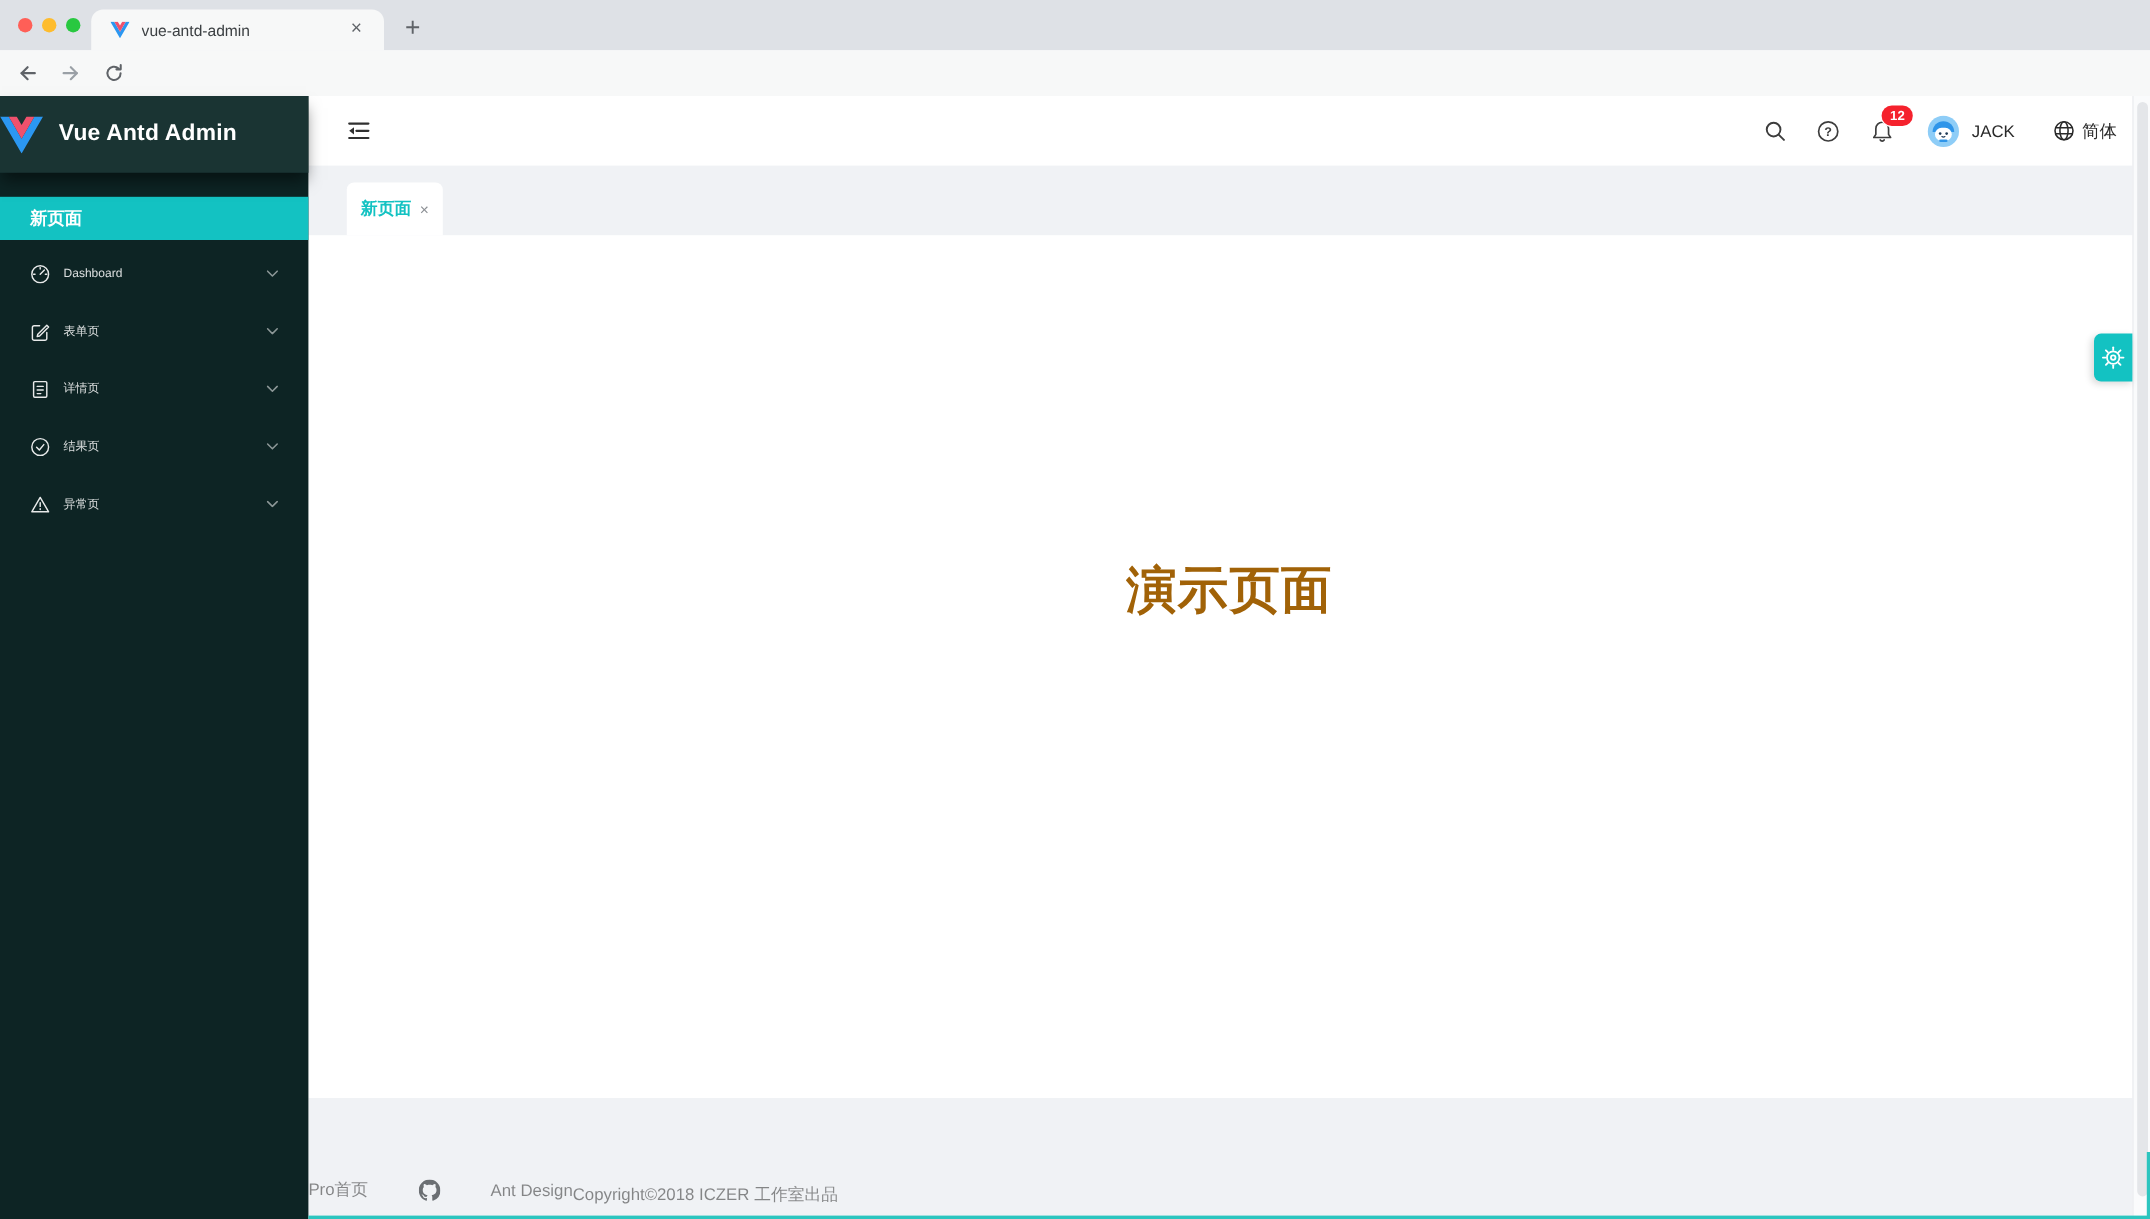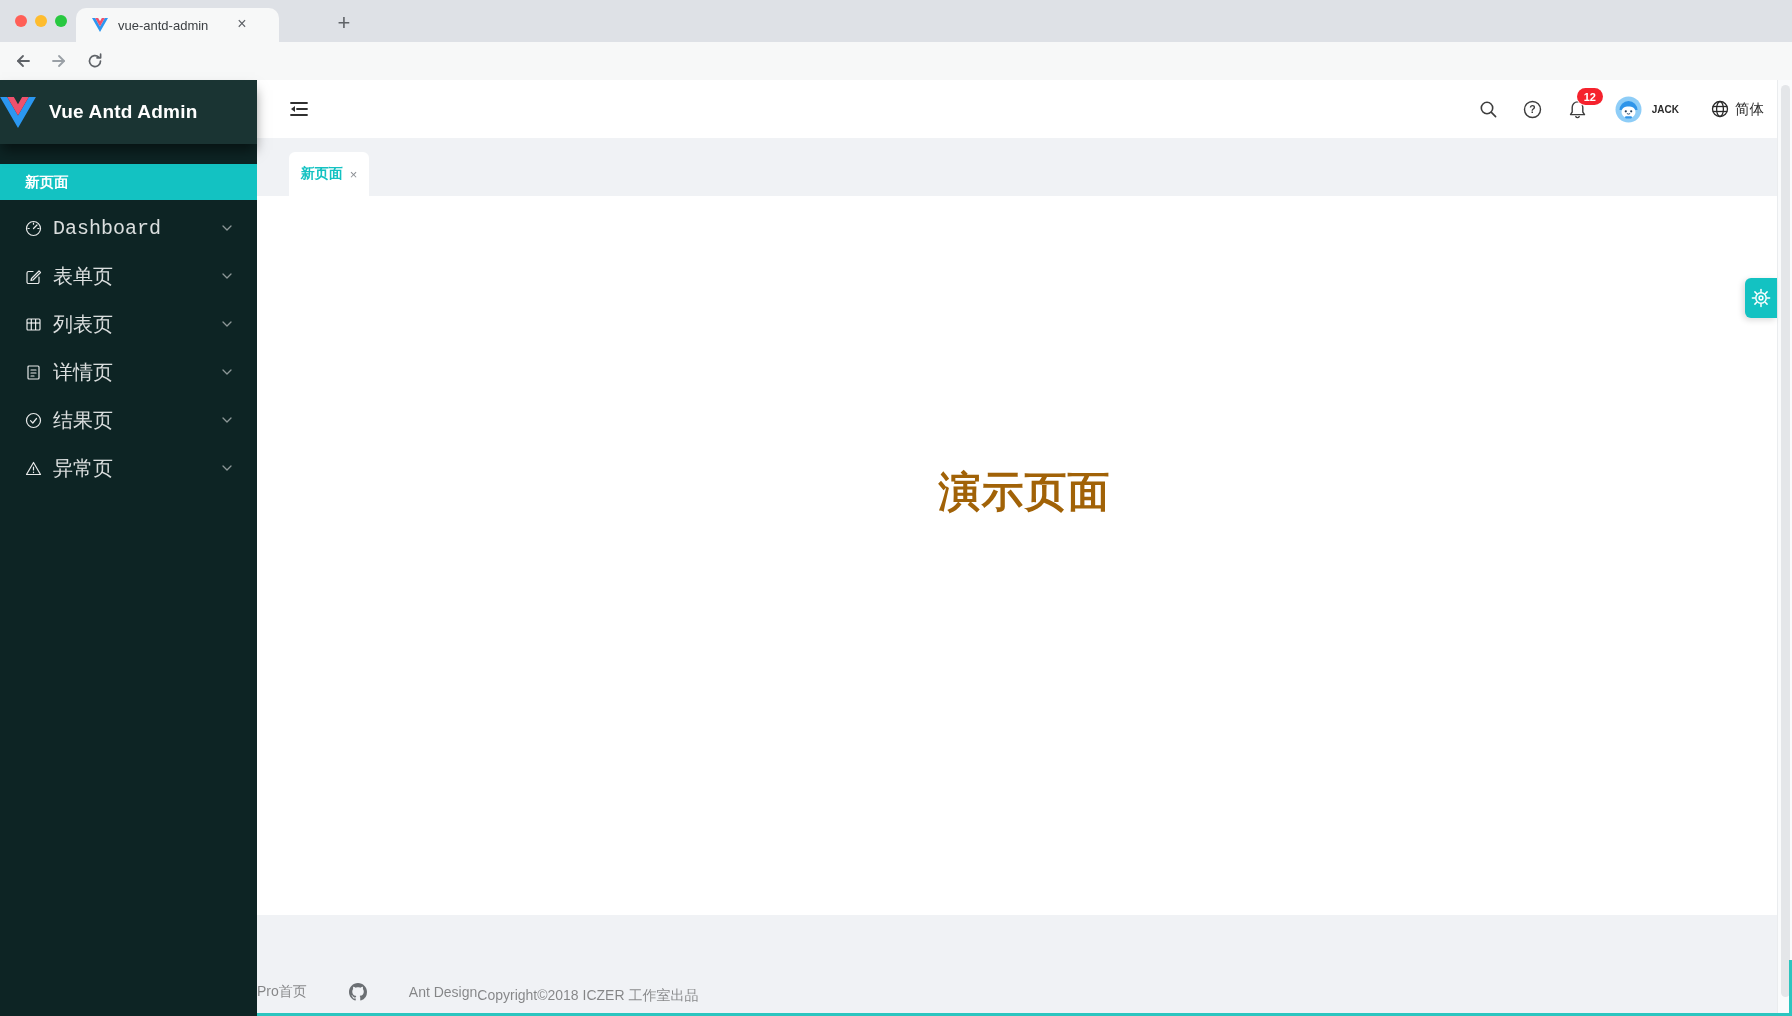--- a/index.html
+++ b/index.html
@@ -6,22 +6,22 @@
   html,body { width:1792px; height:1016px; overflow:hidden; }
   body { font-family:"Liberation Sans", sans-serif; position:relative; background:#fff; }
   svg { display:block; }
 
   
   .tabstrip { position:absolute; left:0; top:0; width:1792px; height:42px; background:#dee1e6; }
   .traffic { position:absolute; top:15px; width:12px; height:12px; border-radius:50%; }
   .t-red { left:15px; background:#ff5f57; }
   .t-yellow { left:35px; background:#febc2e; }
   .t-green { left:55px; background:#28c840; }
-  .browser-tab { position:absolute; left:76px; top:8px; width:203px; height:34px; background:#f7f8f8;
-    border-radius:10px 10px 0 0; display:flex; align-items:center; padding:0 28px 0 16px; }
+  .browser-tab { position:absolute; left:76px; top:8px; width:244px; height:34px; background:#f7f8f8;
+    border-radius:10px 10px 0 0; display:flex; align-items:center; padding:0 14px 0 16px; }
   .browser-tab .title { flex:1; font-size:13px; color:#3c4043; margin-left:10px; white-space:nowrap; overflow:hidden; }
   .tab-close { color:#5f6368; font-size:16px; line-height:16px; width:18px; height:18px; text-align:center; border-radius:50%; cursor:default; }
   .newtab { position:absolute; left:330px; top:10px; width:28px; height:28px; color:#5f6368; font-size:22px;
     line-height:26px; text-align:center; border-radius:50%; }
   .toolbar { position:absolute; left:0; top:42px; width:1792px; height:38px; background:#f7f8f8; }
   .nav-ic { position:absolute; top:10px; }
   .url-pill { position:absolute; left:116px; right:266px; top:47px; height:28px; background:#ecEFf1;
     background:#ecf0f2; border-radius:14px; display:flex; align-items:center; padding:0 14px; }
   .url-text { font-size:14px; color:#202124; margin-left:10px; }
   .url-text .path { color:#3c4043; }
@@ -37,35 +37,35 @@
 
   
   .sidebar { position:absolute; left:0; top:0; width:257px; height:936px; background:#0d2424; z-index:3; }
   .logo { height:64px; background:#1a3433; display:flex; align-items:center; gap:13px;
     position:relative; z-index:2; box-shadow:0 8px 12px -2px rgba(0,0,0,.5); }
   .logo-title { color:#fff; font-size:19px; font-weight:bold; letter-spacing:.2px; }
   .menu { padding-top:20px; }
   .menu-selected { height:36px; background:#13c2c2; color:#fff; font-size:14.5px; font-weight:600;
     display:flex; align-items:center; padding-left:25px; }
   .menu-item { height:40px; margin:8px 0; display:flex; align-items:center; padding:0 25px;
-    color:rgba(255,255,255,.85); font-size:20px; cursor:default;font-family:Liberation Mono, monospace; }
+    color:rgba(255,255,255,.85); font-size:10px; cursor:default; }
   .menu-item:first-of-type { margin-top:10px; }
   .menu-item .mi-label { margin-left:11px; }
   .menu-item .chev { margin-left:auto; opacity:.7; }
 
   
   .hd { position:absolute; left:257px; top:0; width:1535px; height:58px; background:#fff; z-index:2; }
   .fold { position:absolute; left:30px; top:17px; cursor:pointer; }
   .hd-right { position:absolute; right:28px; top:0; height:58px; display:flex; align-items:center; }
   .hd-ic { display:flex; align-items:center; justify-content:center; }
   .bell-wrap { position:relative; }
   .badge { position:absolute; top:-11px; left:9px; min-width:26px; height:17px; background:#f5222d;
     border-radius:9px; color:#fff; font-size:11px; font-weight:bold; display:flex; align-items:center;
     justify-content:center; padding:0 5px; box-shadow:0 0 0 1px #fff; }
-  .uname { font-size:10px; font-weight:700; color:#2a2a2a; margin-left:10px; }
+  .uname { font-size:14px; font-weight:400; color:#2a2a2a; margin-left:10px; }
   .lang { font-size:14.5px; color:#2a2a2a; margin-left:6px; }
 
   
   .pagetabs { position:absolute; left:257px; top:58px; width:1535px; height:58px; background:#f0f2f5; }
   .pagetab { position:absolute; left:32px; top:14px; width:80px; height:44px; background:#fff;
     border-radius:6px 6px 0 0; display:flex; align-items:center; justify-content:center; gap:7px; }
   .pagetab .pt-label { color:#13c2c2; font-size:14px; font-weight:600; }
   .pagetab .pt-close { color:#8b8f94; font-size:13px; }
   .content { position:absolute; left:257px; top:116px; width:1535px; height:719px; background:#fff;
     display:flex; justify-content:center; }
@@ -231,38 +231,20 @@
             </svg>
         </span>
         <span class="mi-label">表单页</span>
         <span class="chev">
             <svg width="10" height="6" viewBox="0 0 10 6">
               <polyline points="1,1 5,5 9,1" stroke="rgba(255,255,255,.75)" stroke-width="1.3" fill="none" stroke-linecap="round" stroke-linejoin="round"></polyline>
             </svg>
           </span>
       </div>
 
-      <div class="menu-item">
-        <span>
-          <svg width="17" height="17" viewBox="0 0 17 17">
-              <g stroke="rgba(255,255,255,.9)" stroke-width="1.2" fill="none">
-                <rect x="2" y="3" width="13" height="11" rx="1"></rect>
-                <line x1="2" y1="7" x2="15" y2="7"></line>
-                <line x1="6.3" y1="3" x2="6.3" y2="14"></line>
-                <line x1="10.6" y1="3" x2="10.6" y2="14"></line>
-              </g>
-            </svg>
-        </span>
-        <span class="mi-label">列表页</span>
-        <span class="chev">
-            <svg width="10" height="6" viewBox="0 0 10 6">
-              <polyline points="1,1 5,5 9,1" stroke="rgba(255,255,255,.75)" stroke-width="1.3" fill="none" stroke-linecap="round" stroke-linejoin="round"></polyline>
-            </svg>
-          </span>
-      </div>
 
       <div class="menu-item">
         <span>
           <svg width="17" height="17" viewBox="0 0 17 17">
               <g stroke="rgba(255,255,255,.9)" stroke-width="1.2" fill="none" stroke-linecap="round">
                 <rect x="3" y="2" width="11" height="13" rx="1"></rect>
                 <line x1="6" y1="6" x2="11" y2="6"></line>
                 <line x1="6" y1="9" x2="11" y2="9"></line>
                 <line x1="6" y1="12" x2="9" y2="12"></line>
               </g>

